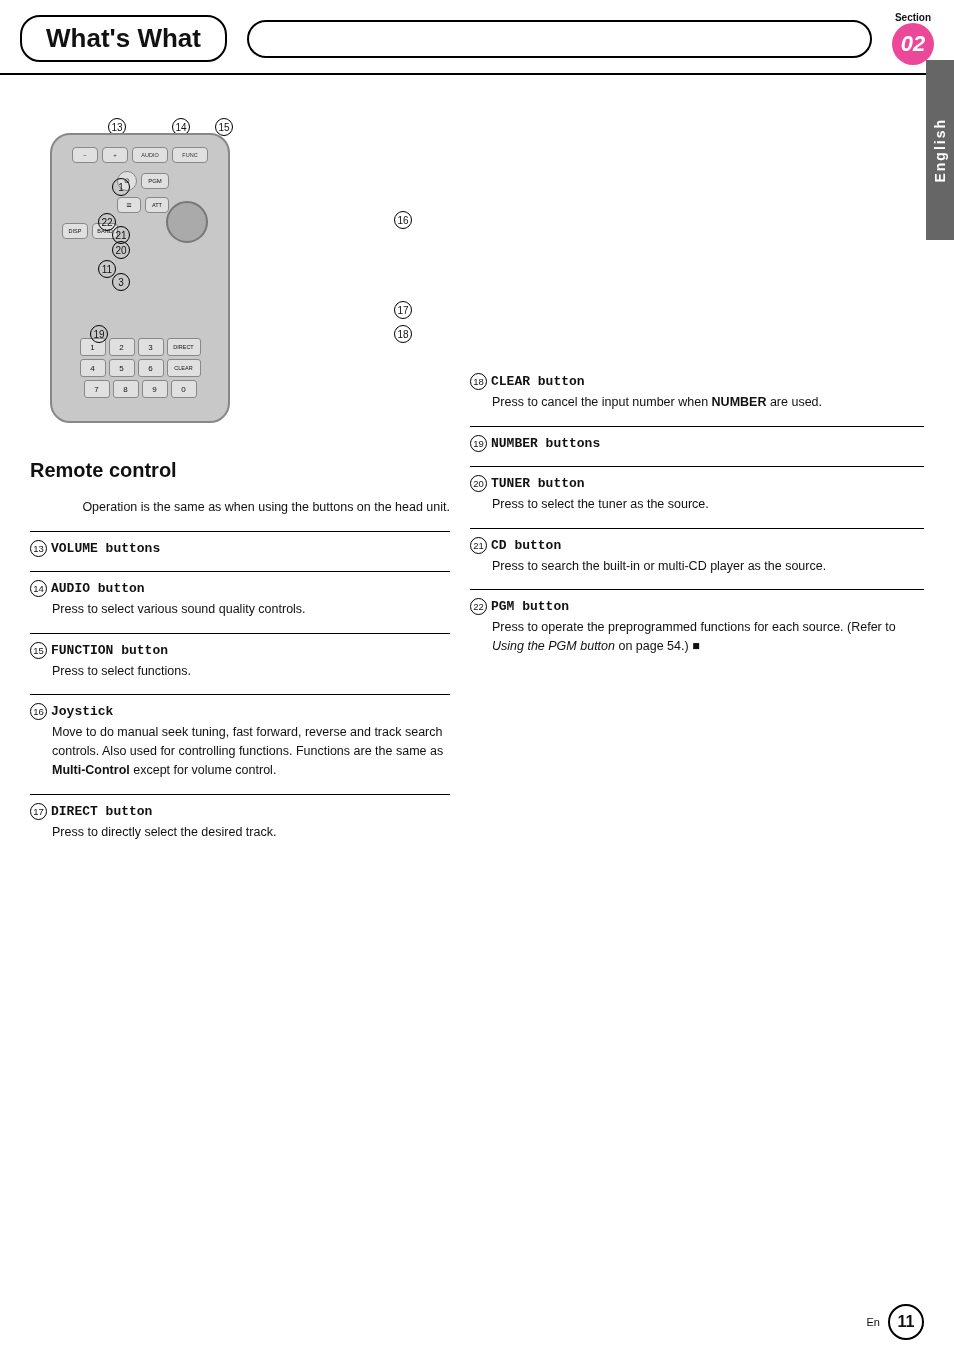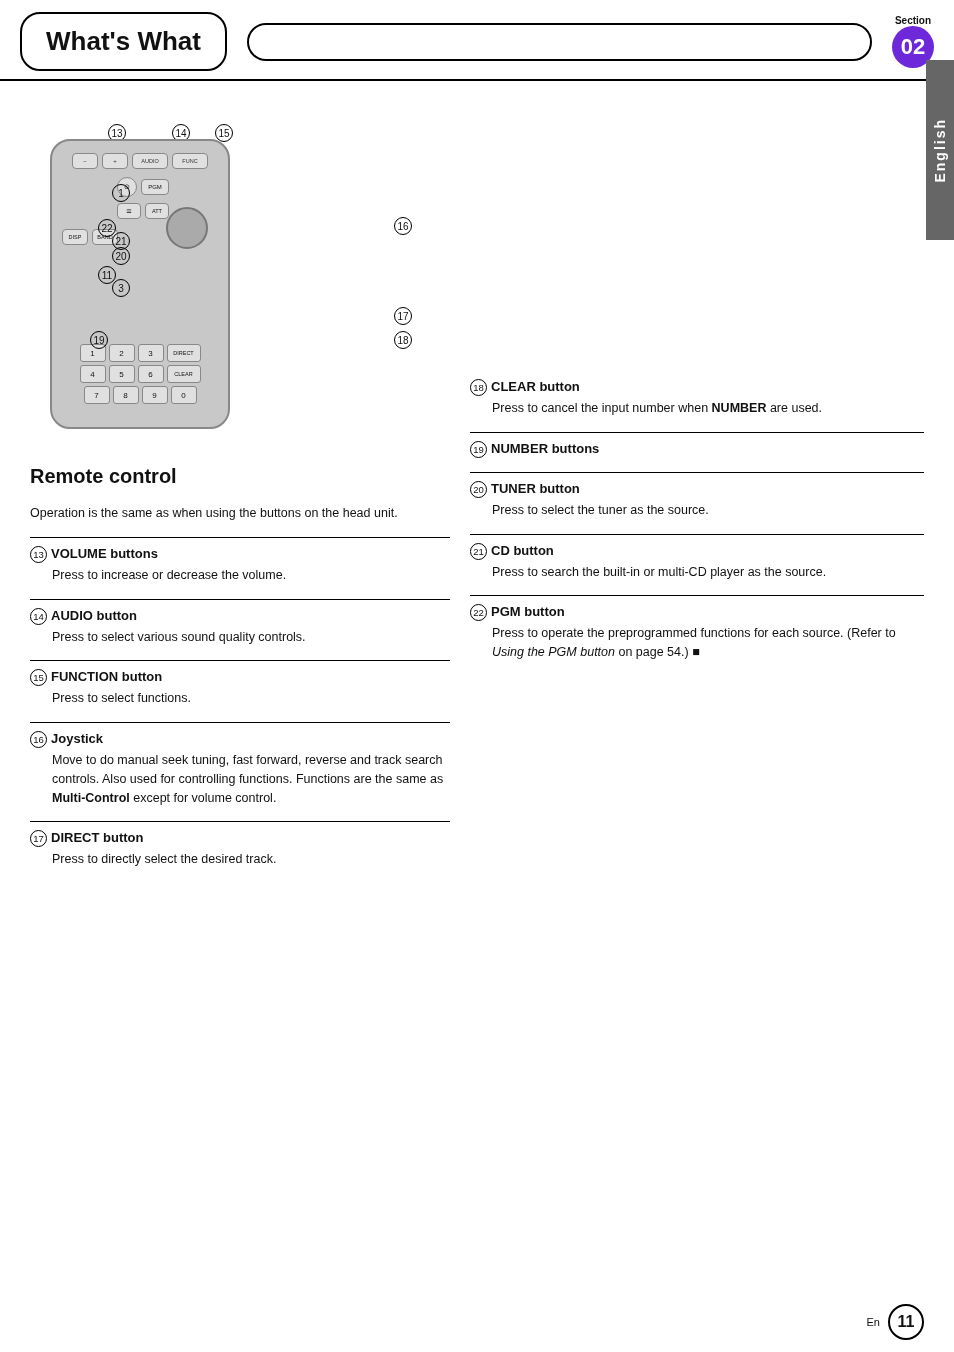--- a/index.html
+++ b/index.html
@@ -19,21 +19,21 @@
       display: flex;
       align-items: center;
       padding: 12px 20px 0 20px;
       border-bottom: 2px solid #000;
       padding-bottom: 8px;
       margin-bottom: 0;
     }
     .title-box {
       border: 2px solid #000;
       border-radius: 20px;
-      padding: 12px 24px;
+      padding: 6px 24px;
       display: inline-block;
     }
     .title-text {
       font-size: 26px;
       font-weight: 900;
       font-family: Arial, Helvetica, sans-serif;
     }
     .header-center {
       flex: 1;
       margin: 0 20px;
@@ -47,30 +47,31 @@
       align-items: center;
       margin-left: auto;
     }
     .section-label {
       font-size: 10px;
       font-weight: bold;
       color: #111;
       text-align: center;
     }
     .section-number {
-      background: #6d28d9;
+      background: #ec4899;
       color: #fff;
       font-size: 22px;
       font-weight: bold;
       border-radius: 50%;
       width: 42px;
       height: 42px;
       display: flex;
       align-items: center;
       justify-content: center;
+      font-style: italic;
     }
 
     
     .english-sidebar {
       position: absolute;
       right: 0;
       top: 60px;
       width: 28px;
       background: #666;
       color: #fff;
@@ -144,20 +145,21 @@
     .remote-section-title {
       font-size: 20px;
       font-weight: 900;
       margin-top: 16px;
       margin-bottom: 16px;
     }
     .remote-desc {
       font-size: 12.5px;
       line-height: 1.5;
       margin-bottom: 12px;
+      text-align: right;
     }
 
     .item-block {
       margin-bottom: 14px;
     }
     .item-heading {
       display: flex;
       align-items: baseline;
       gap: 4px;
       font-size: 13px;
@@ -170,20 +172,21 @@
       width: 17px;
       height: 17px;
       border: 1.5px solid #000;
       border-radius: 50%;
       font-size: 9.5px;
       flex-shrink: 0;
     }
     .item-label {
       font-weight: 900;
       font-size: 13px;
+      font-family: Liberation Mono, monospace;
     }
     .item-body {
       font-size: 12.5px;
       line-height: 1.5;
       margin-left: 22px;
     }
 
     
     .right-col {
       flex: 1;
@@ -534,21 +537,20 @@
       <p class="remote-desc">Operation is the same as when using the buttons on the head unit.</p>
     </div>
 
     <hr class="divider-line">
 
     <div class="item-block">
       <div class="item-heading">
         <span class="item-num">13</span>
         <span class="item-label">VOLUME buttons</span>
       </div>
-      <p class="item-body">Press to increase or decrease the volume.</p>
     </div>
 
     <hr class="divider-line">
 
     <div class="item-block">
       <div class="item-heading">
         <span class="item-num">14</span>
         <span class="item-label">AUDIO button</span>
       </div>
       <p class="item-body">Press to select various sound quality controls.</p>

